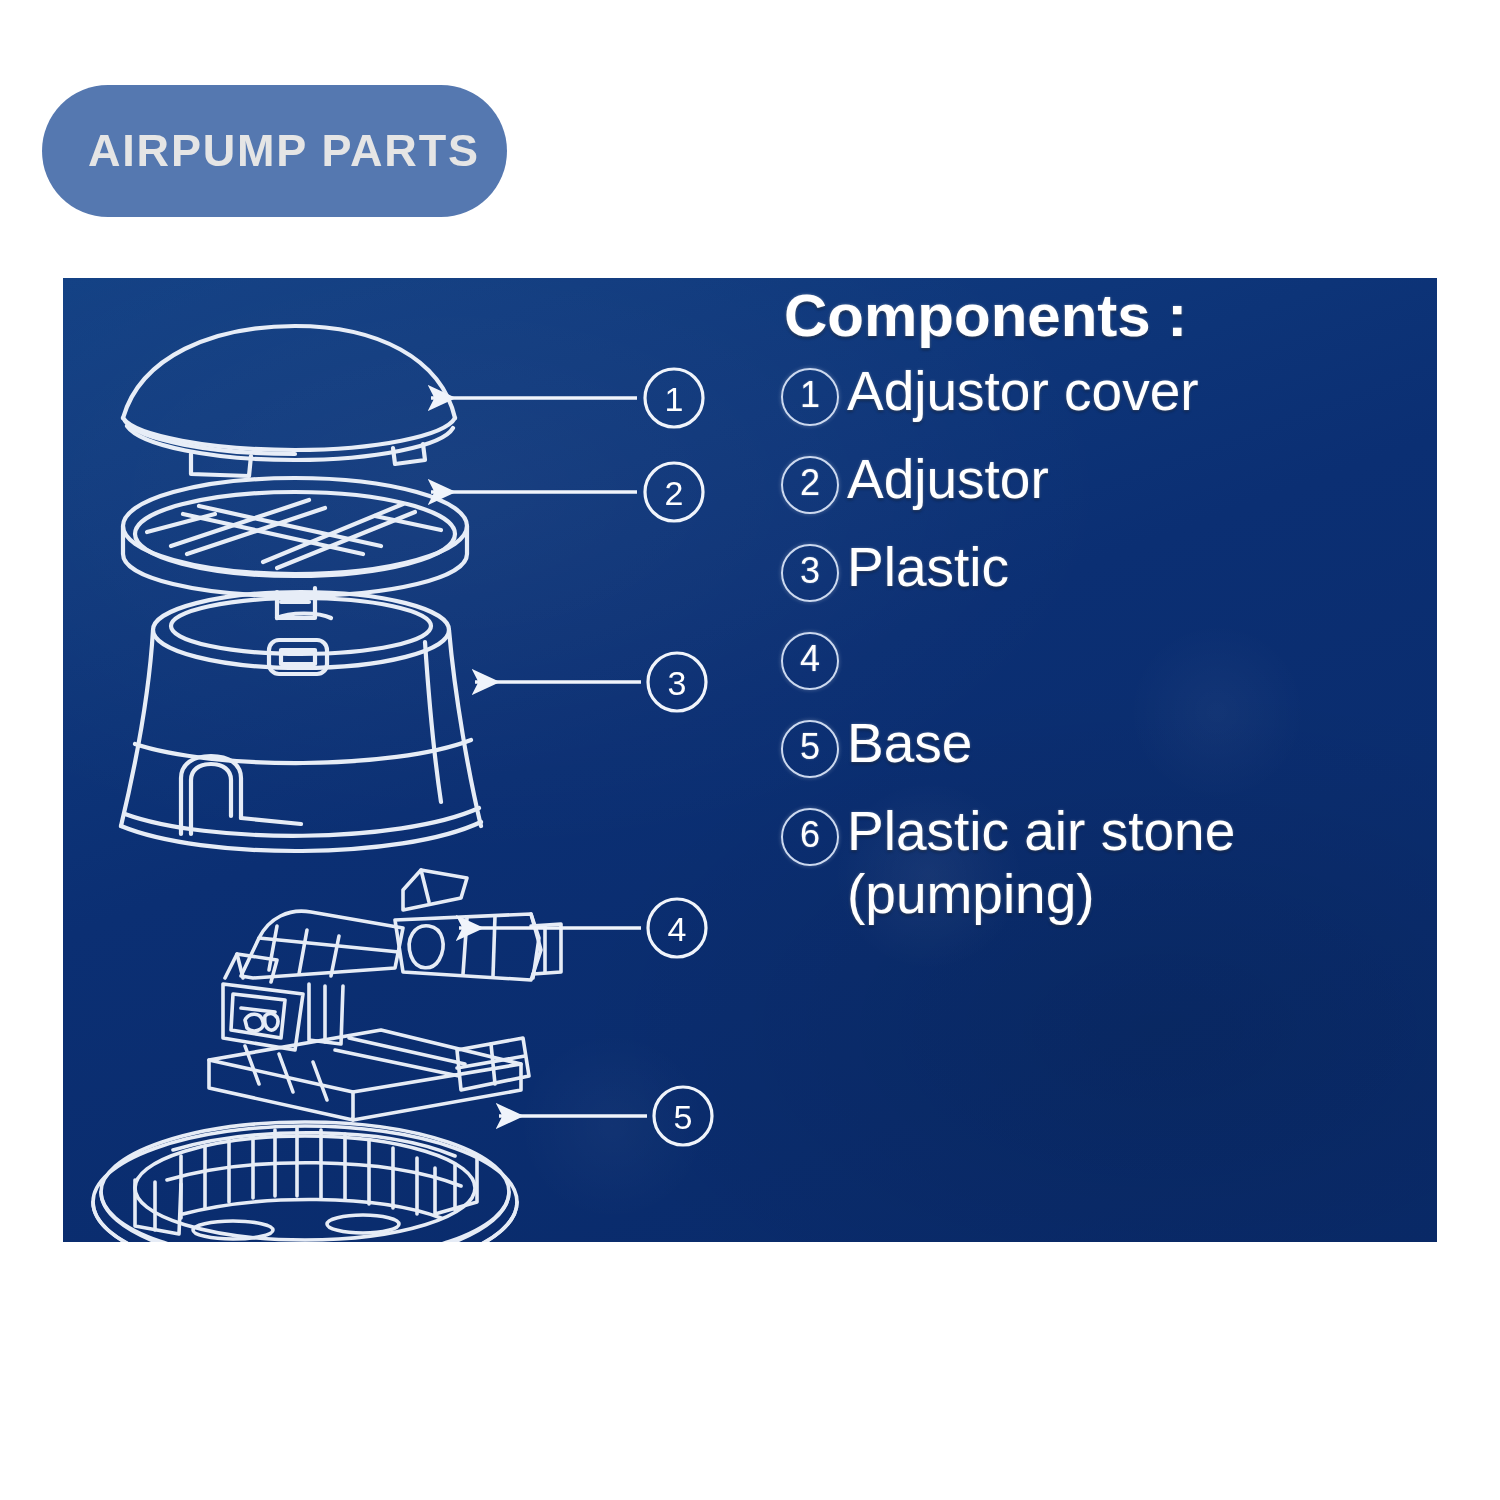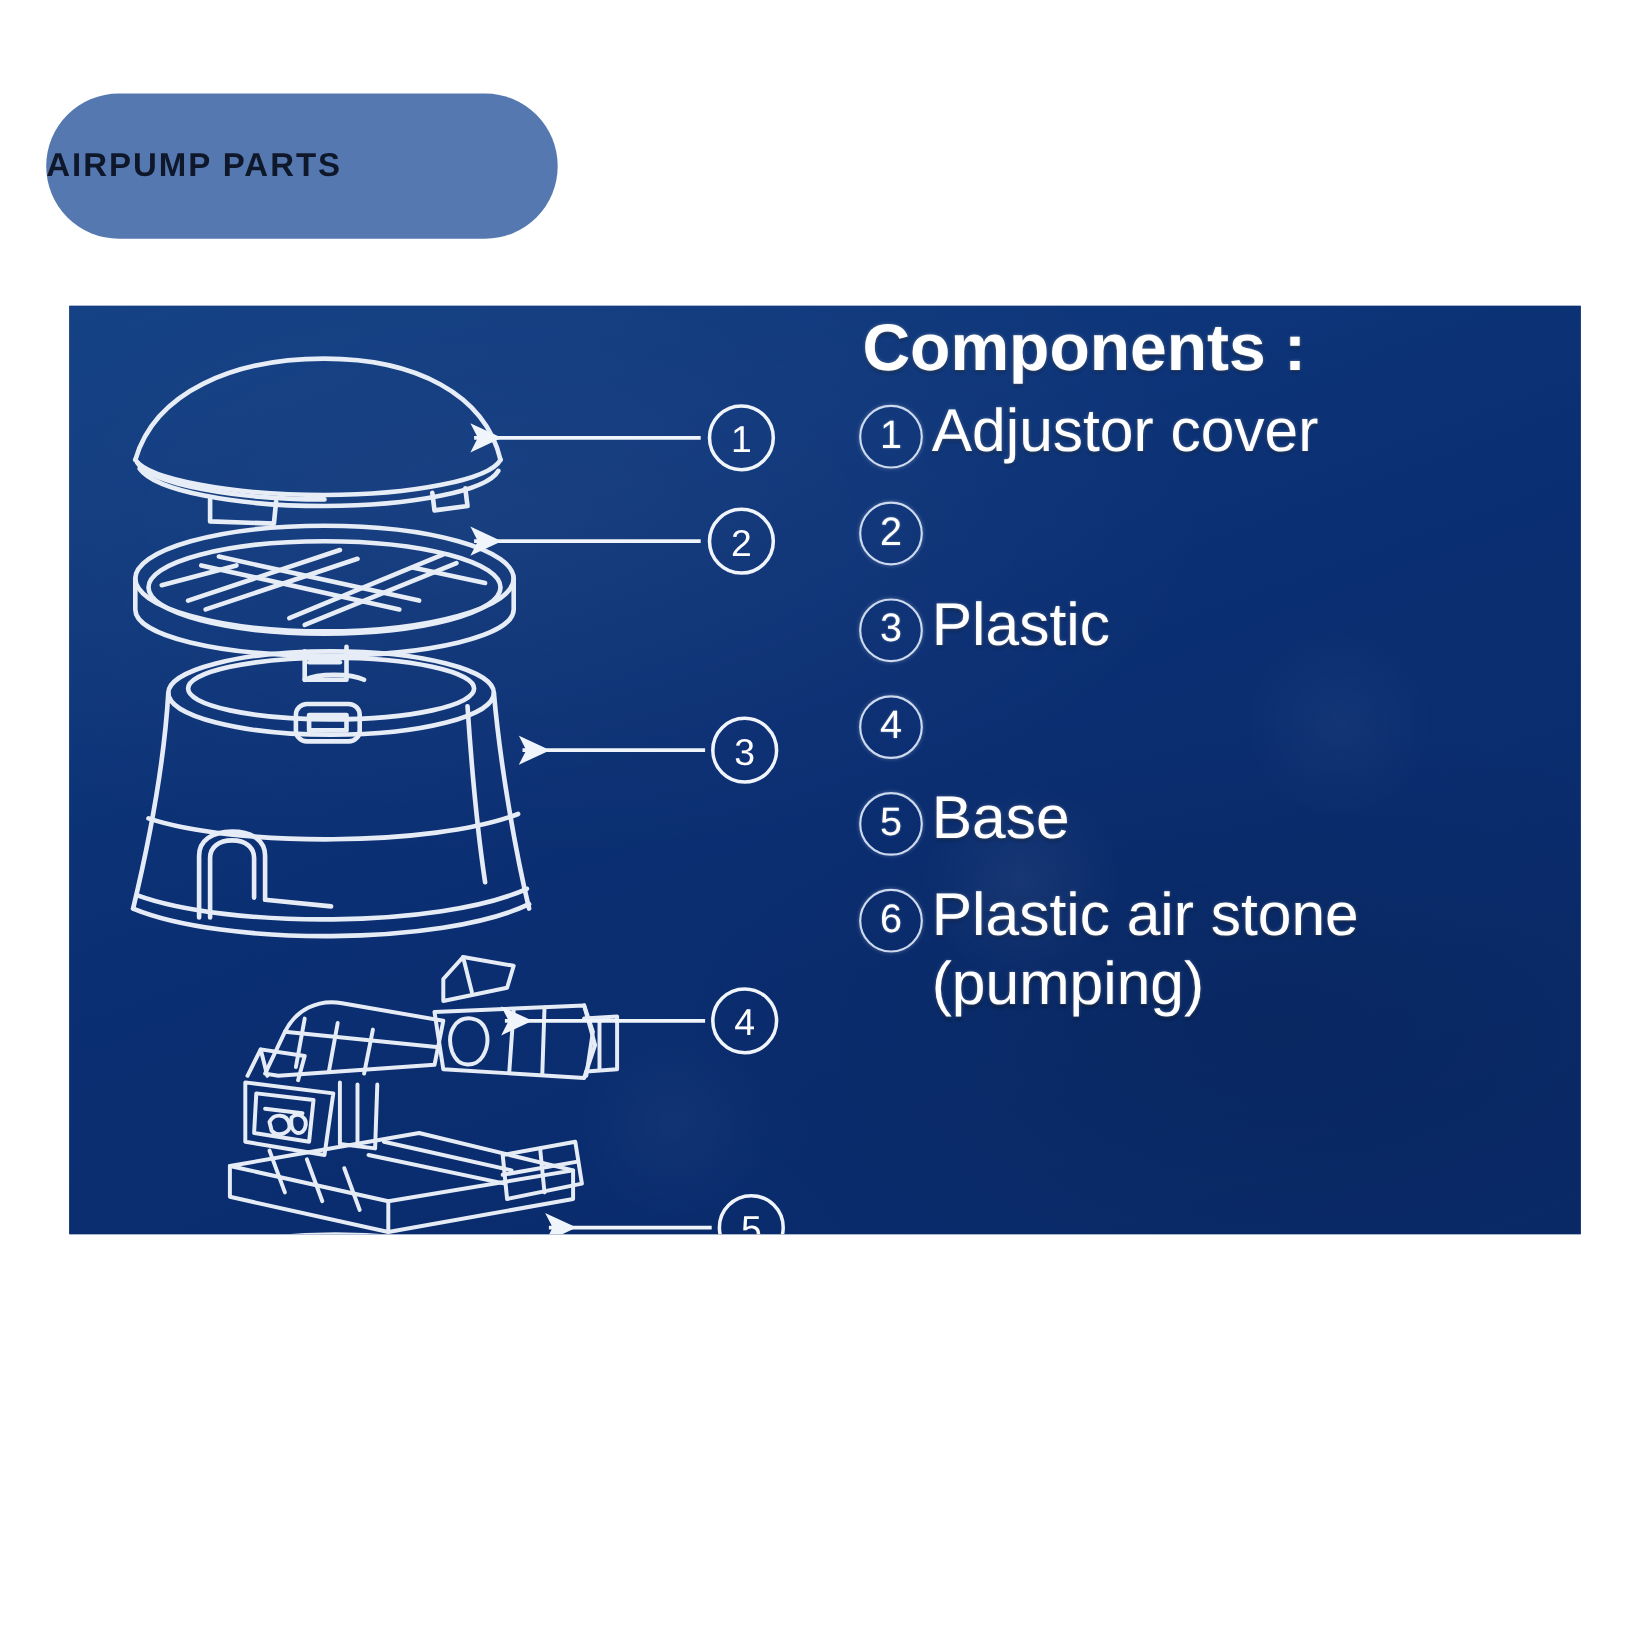--- a/index.html
+++ b/index.html
@@ -21,34 +21,35 @@
     left: 42px;
     top: 85px;
     width: 465px;
     height: 132px;
     background: #5578b0;
     border-radius: 66px;
     display: flex;
     align-items: center;
   }
   #badge-label {
-    color: #0f172a;
-    font-size: 30px;
+    color: #e5e5e5;
+    font-size: 45px;
     font-weight: bold;
     letter-spacing: 1.8px;
+    padding-left: 46px;
     font-family: "Liberation Sans", sans-serif;
   }
 
   
   #panel {
     position: absolute;
     left: 63px;
     top: 278px;
     width: 1374px;
-    height: 844px;
+    height: 964px;
     background: #0d3277;
     background-image:
       radial-gradient(ellipse 70% 55% at 28% 22%, rgba(255,255,255,0.045), rgba(255,255,255,0) 70%),
       radial-gradient(ellipse 60% 50% at 80% 78%, rgba(0,0,0,0.10), rgba(0,0,0,0) 72%),
       linear-gradient(160deg, #124084 0%, #0b2f73 45%, #092a69 100%);
     overflow: hidden;
   }
   #panel::after {
     content: "";
     position: absolute;
@@ -343,20 +344,21 @@
   <div id="components">
     <div id="components-heading">Components :</div>
 
     <div class="comp-row">
       <div class="comp-num">1</div>
       <div class="comp-label">Adjustor cover</div>
     </div>
 
     <div class="comp-row">
       <div class="comp-num">2</div>
+      <div class="comp-label">Adjustor</div>
     </div>
 
     <div class="comp-row">
       <div class="comp-num">3</div>
       <div class="comp-label">Plastic</div>
     </div>
 
     <div class="comp-row">
       <div class="comp-num">4</div>
     </div>

